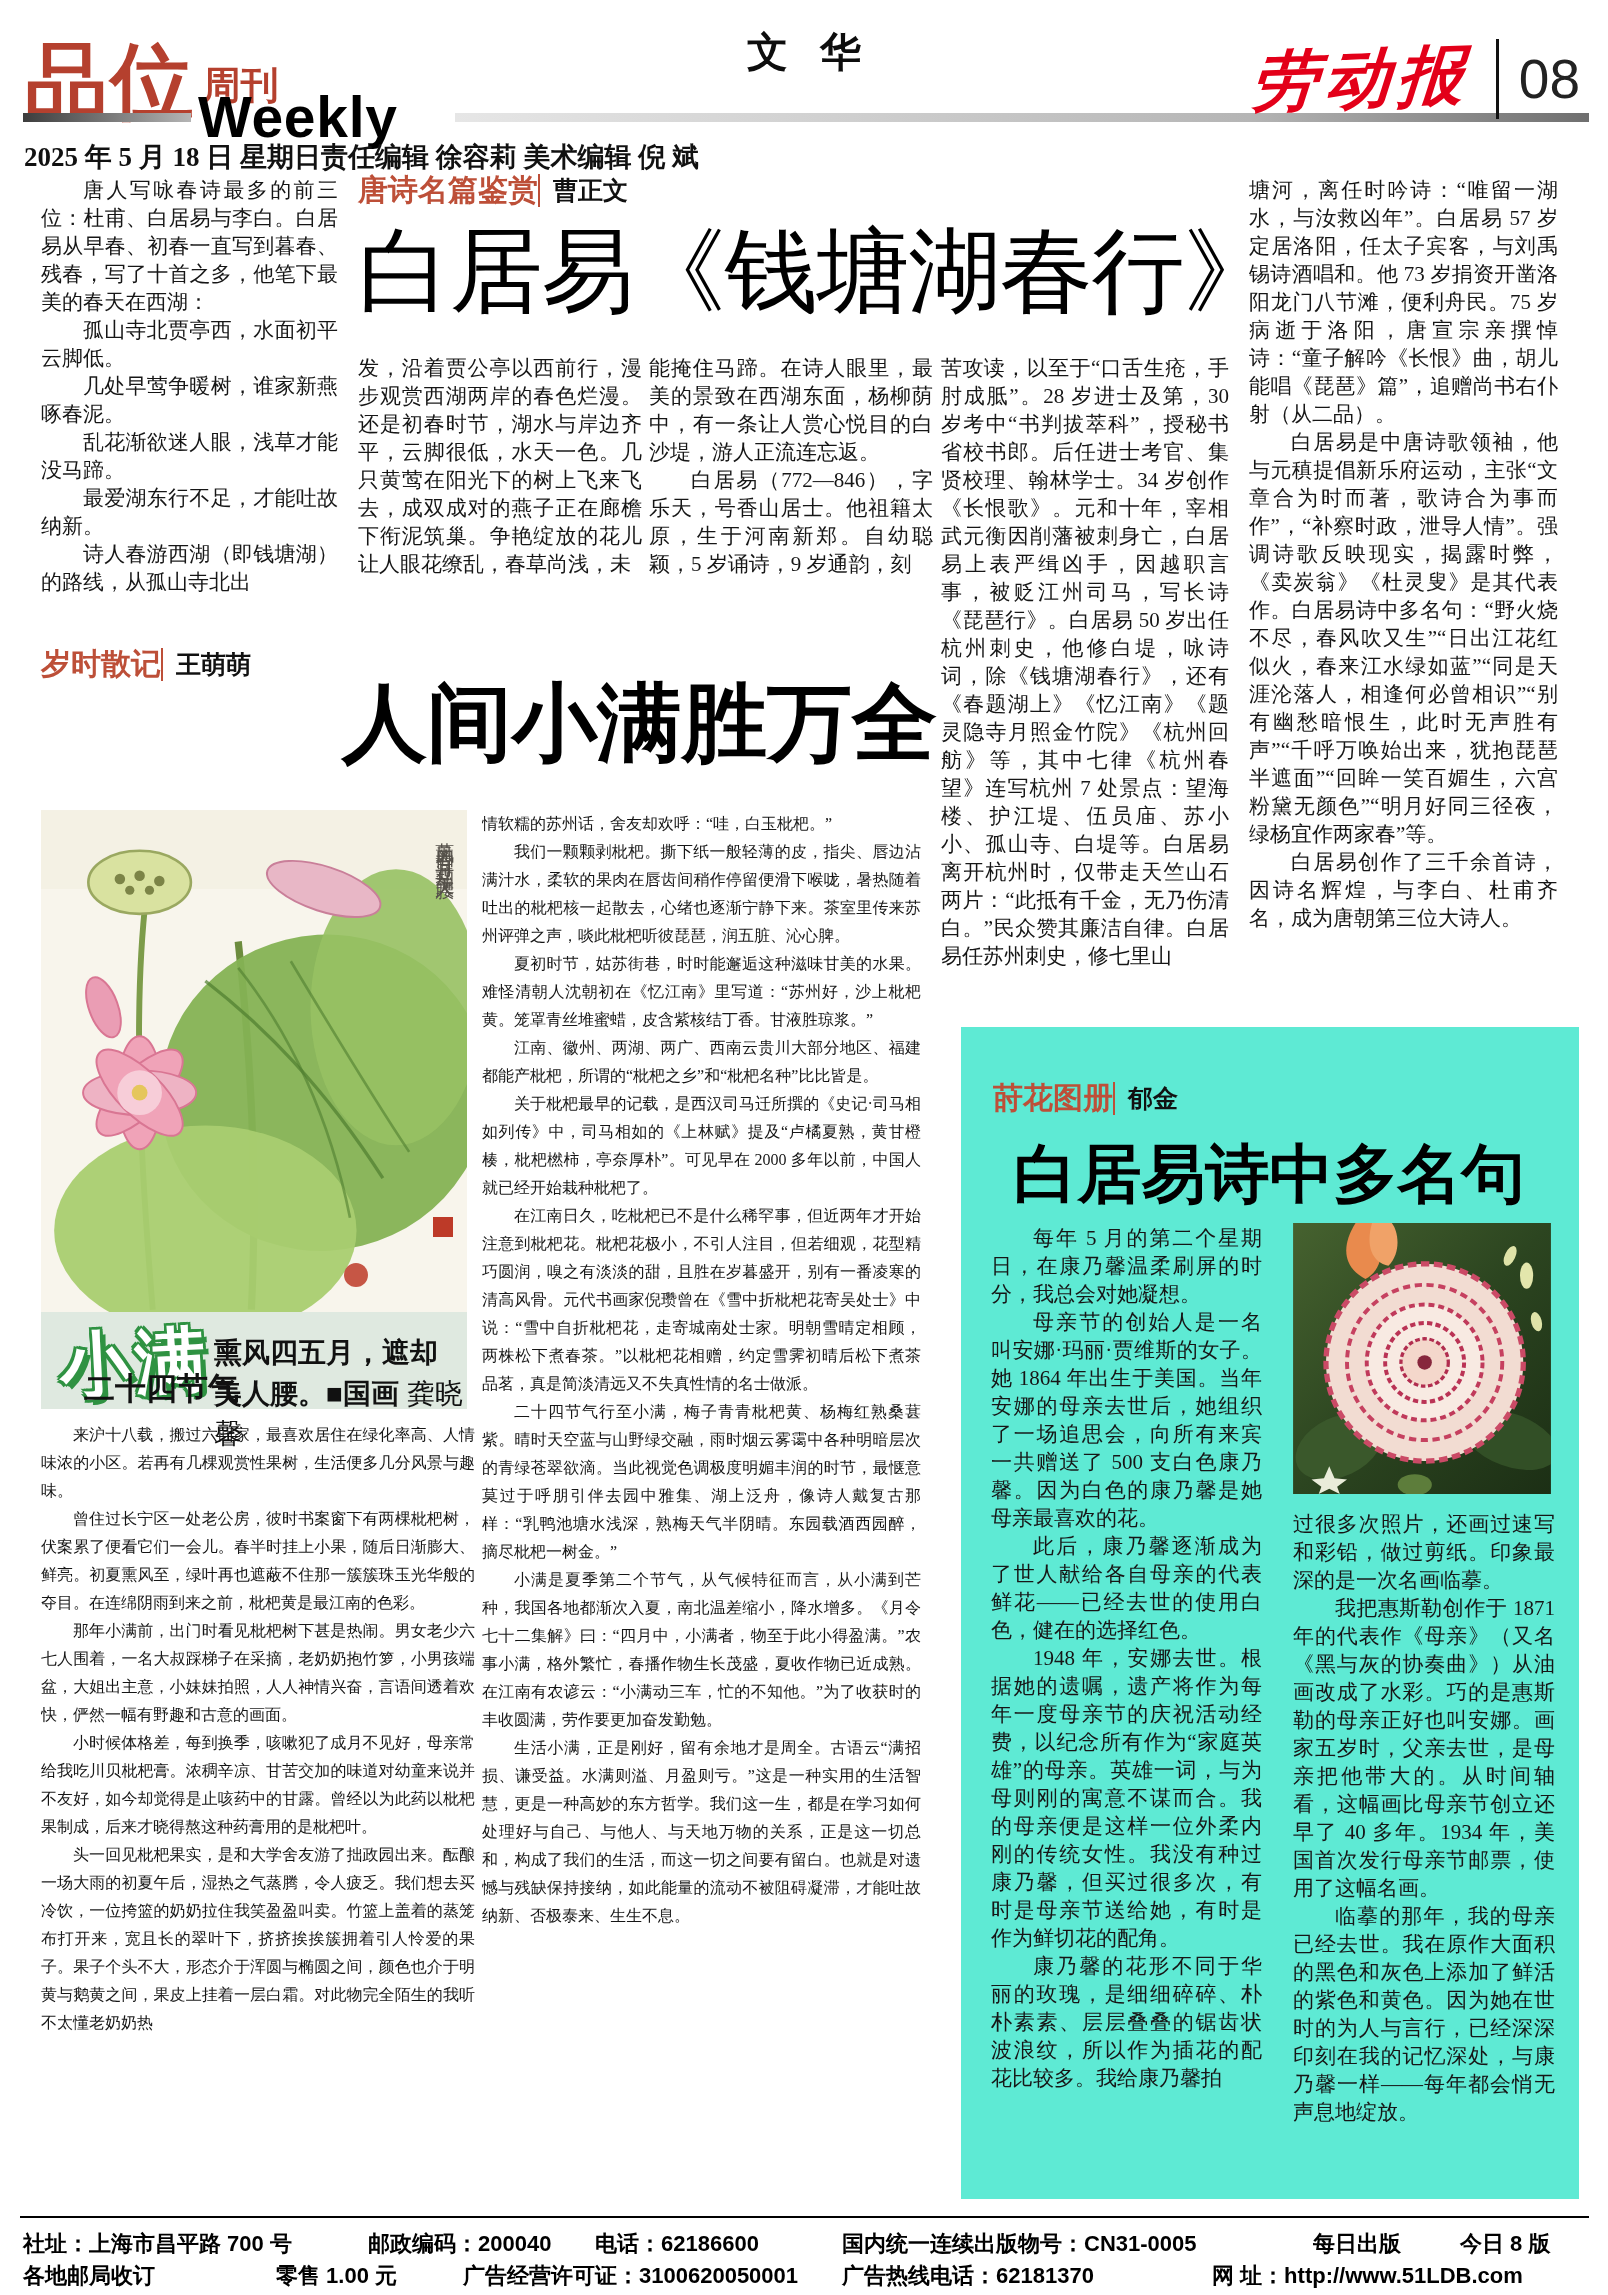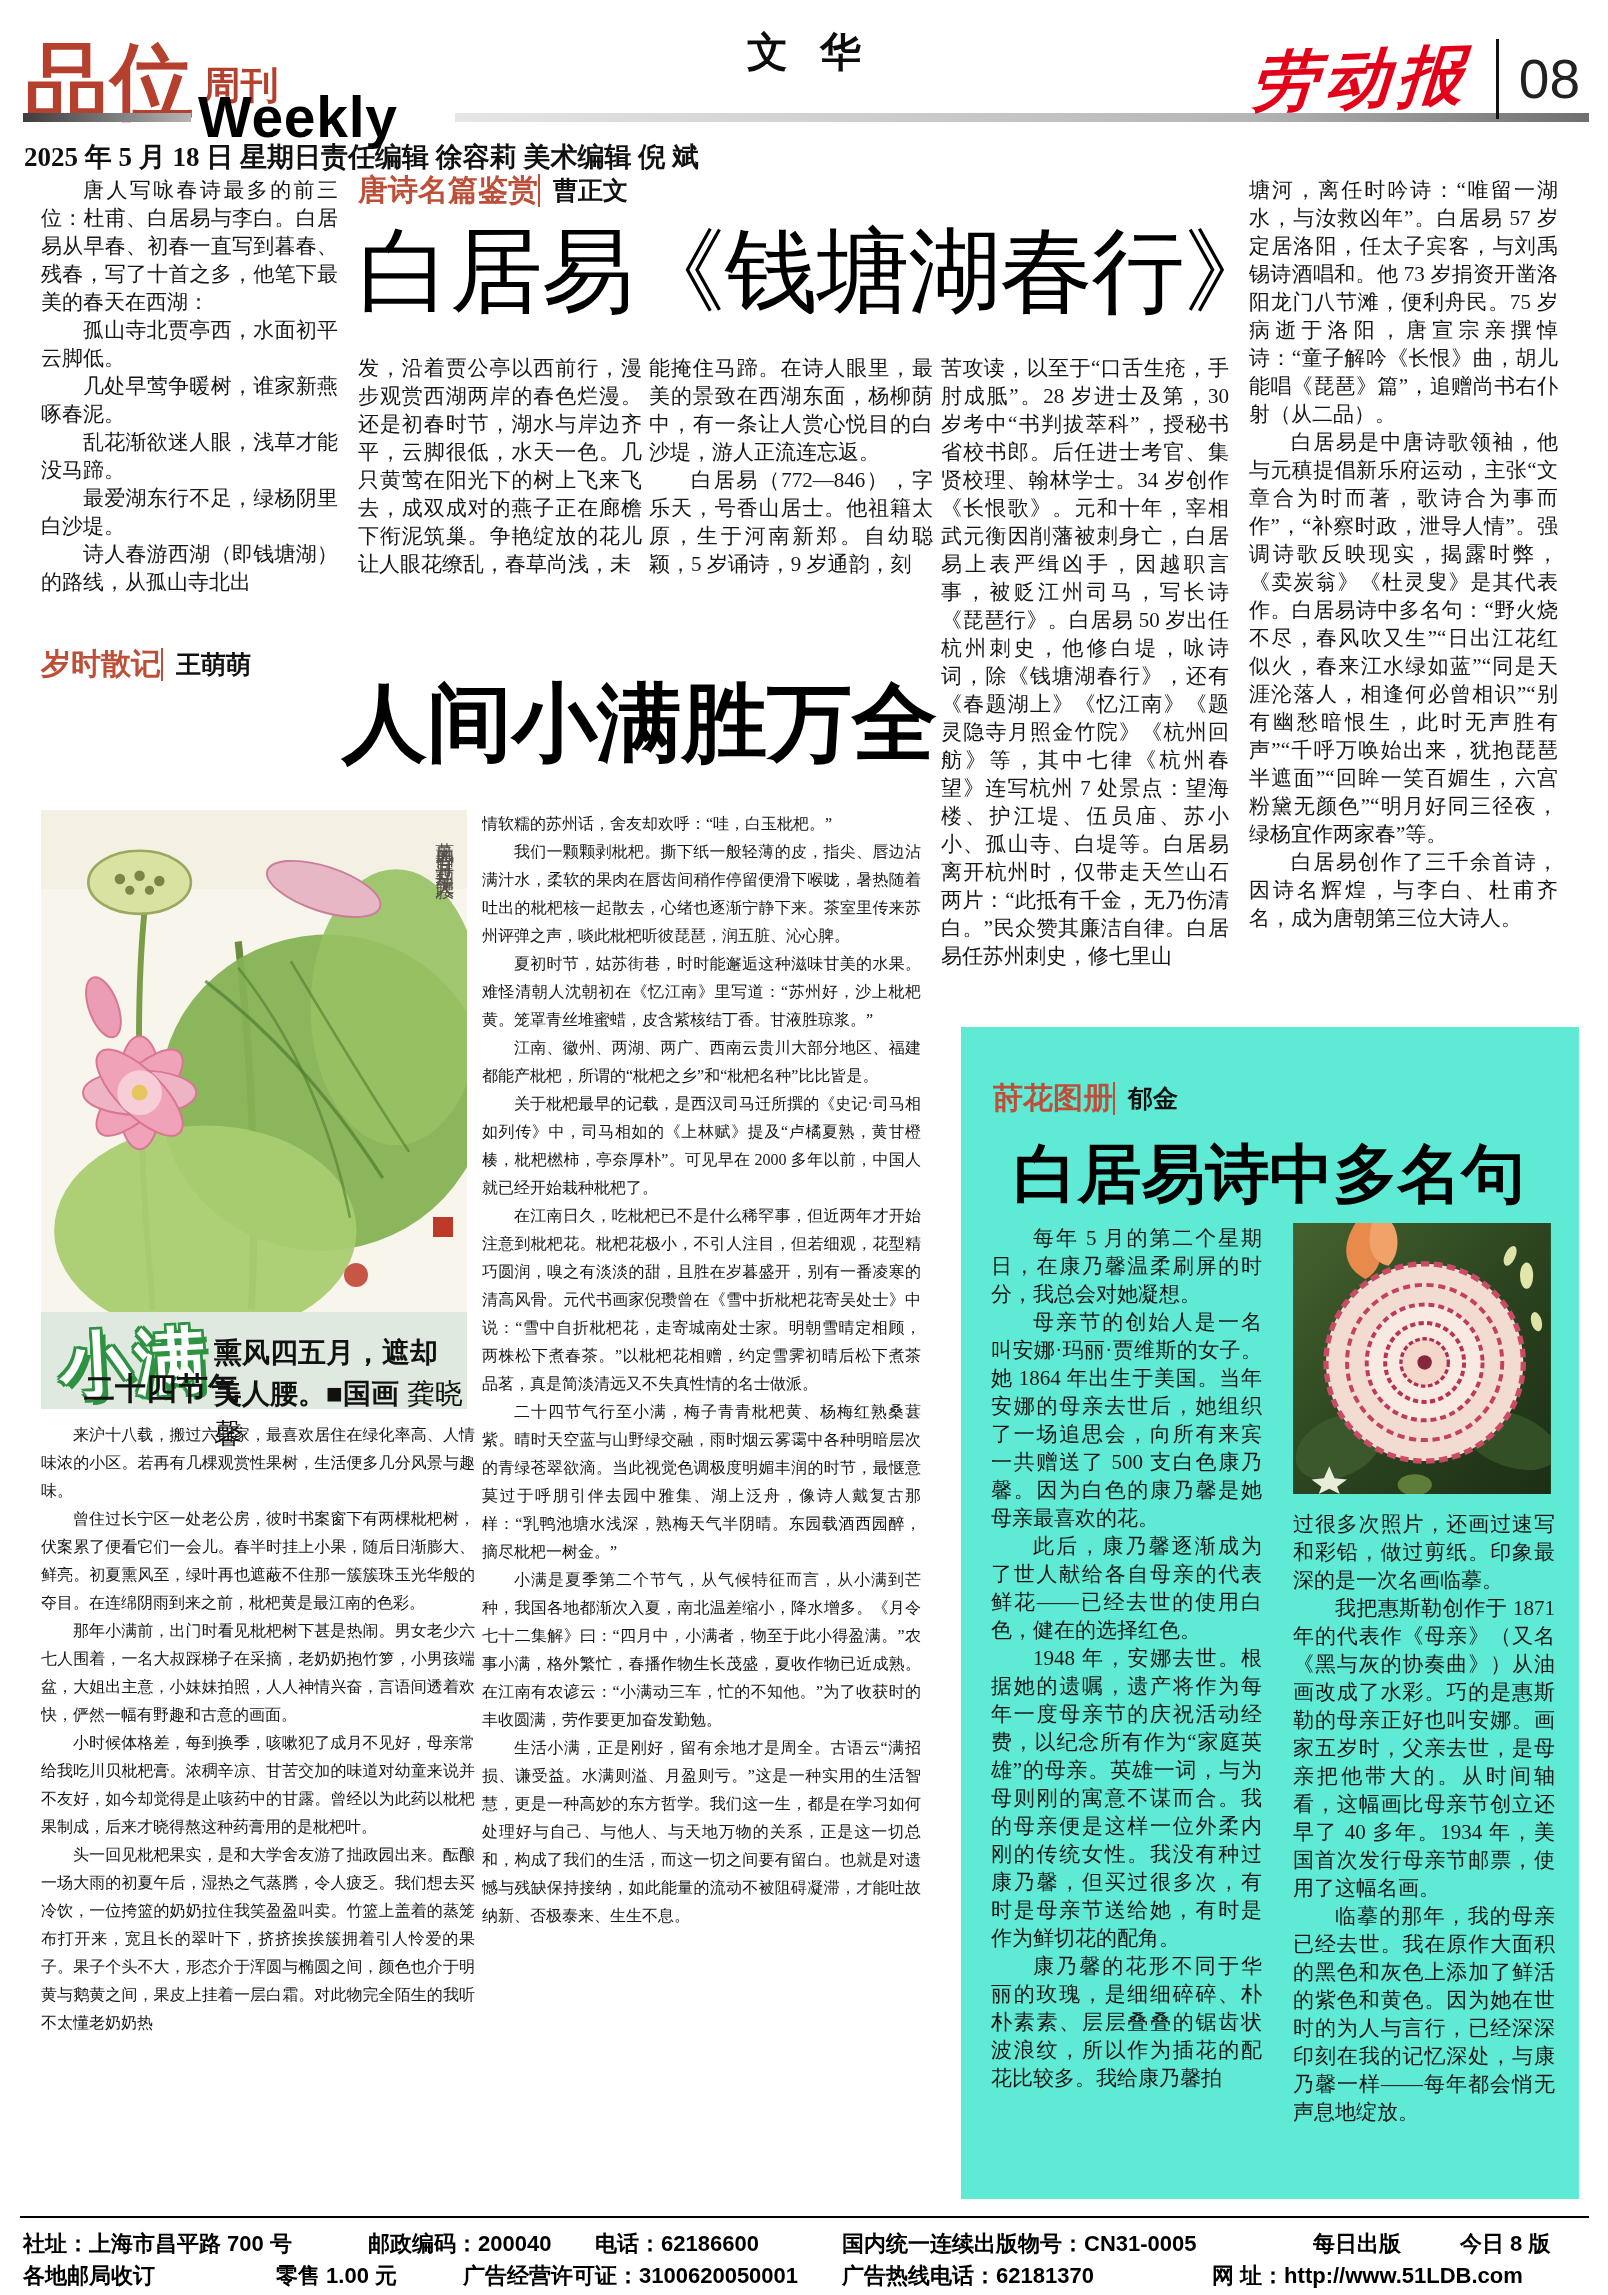--- a/index.html
+++ b/index.html
@@ -104,21 +104,21 @@
     <span class="k-label">唐诗名篇鉴赏</span>
     <span class="k-author">曹正文</span>
   </div>
   <h1 class="headline1">白居易《钱塘湖春行》</h1>
 
   <div class="col fz32" style="left:41px;top:176px;width:297px;height:460px">
       <p>唐人写咏春诗最多的前三位：杜甫、白居易与李白。白居易从早春、初春一直写到暮春、残春，写了十首之多，他笔下最美的春天在西湖：</p>
       <p>孤山寺北贾亭西，水面初平云脚低。</p>
       <p>几处早莺争暖树，谁家新燕啄春泥。</p>
       <p>乱花渐欲迷人眼，浅草才能没马蹄。</p>
-      <p>最爱湖东行不足，绿杨阴里白沙堤。</p>
+      <p>最爱湖东行不足，才能吐故纳新。</p>
       <p>诗人春游西湖（即钱塘湖）的路线，从孤山寺北出</p>
     </div>
   <div class="col fz32" style="left:358px;top:354px;width:284px;height:283px">
       <p class="cont">发，沿着贾公亭以西前行，漫步观赏西湖两岸的春色烂漫。还是初春时节，湖水与岸边齐平，云脚很低，水天一色。几只黄莺在阳光下的树上飞来飞去，成双成对的燕子正在廊檐下衔泥筑巢。争艳绽放的花儿让人眼花缭乱，春草尚浅，未</p>
     </div>
   <div class="col fz32" style="left:649px;top:354px;width:284px;height:283px">
       <p class="cont">能掩住马蹄。在诗人眼里，最美的景致在西湖东面，杨柳荫中，有一条让人赏心悦目的白沙堤，游人正流连忘返。</p>
       <p>白居易（772—846），字乐天，号香山居士。他祖籍太原，生于河南新郑。自幼聪颖，5 岁诵诗，9 岁通韵，刻</p>
     </div>
   <div class="col fz32" style="left:941px;top:354px;width:288px;height:654px">

